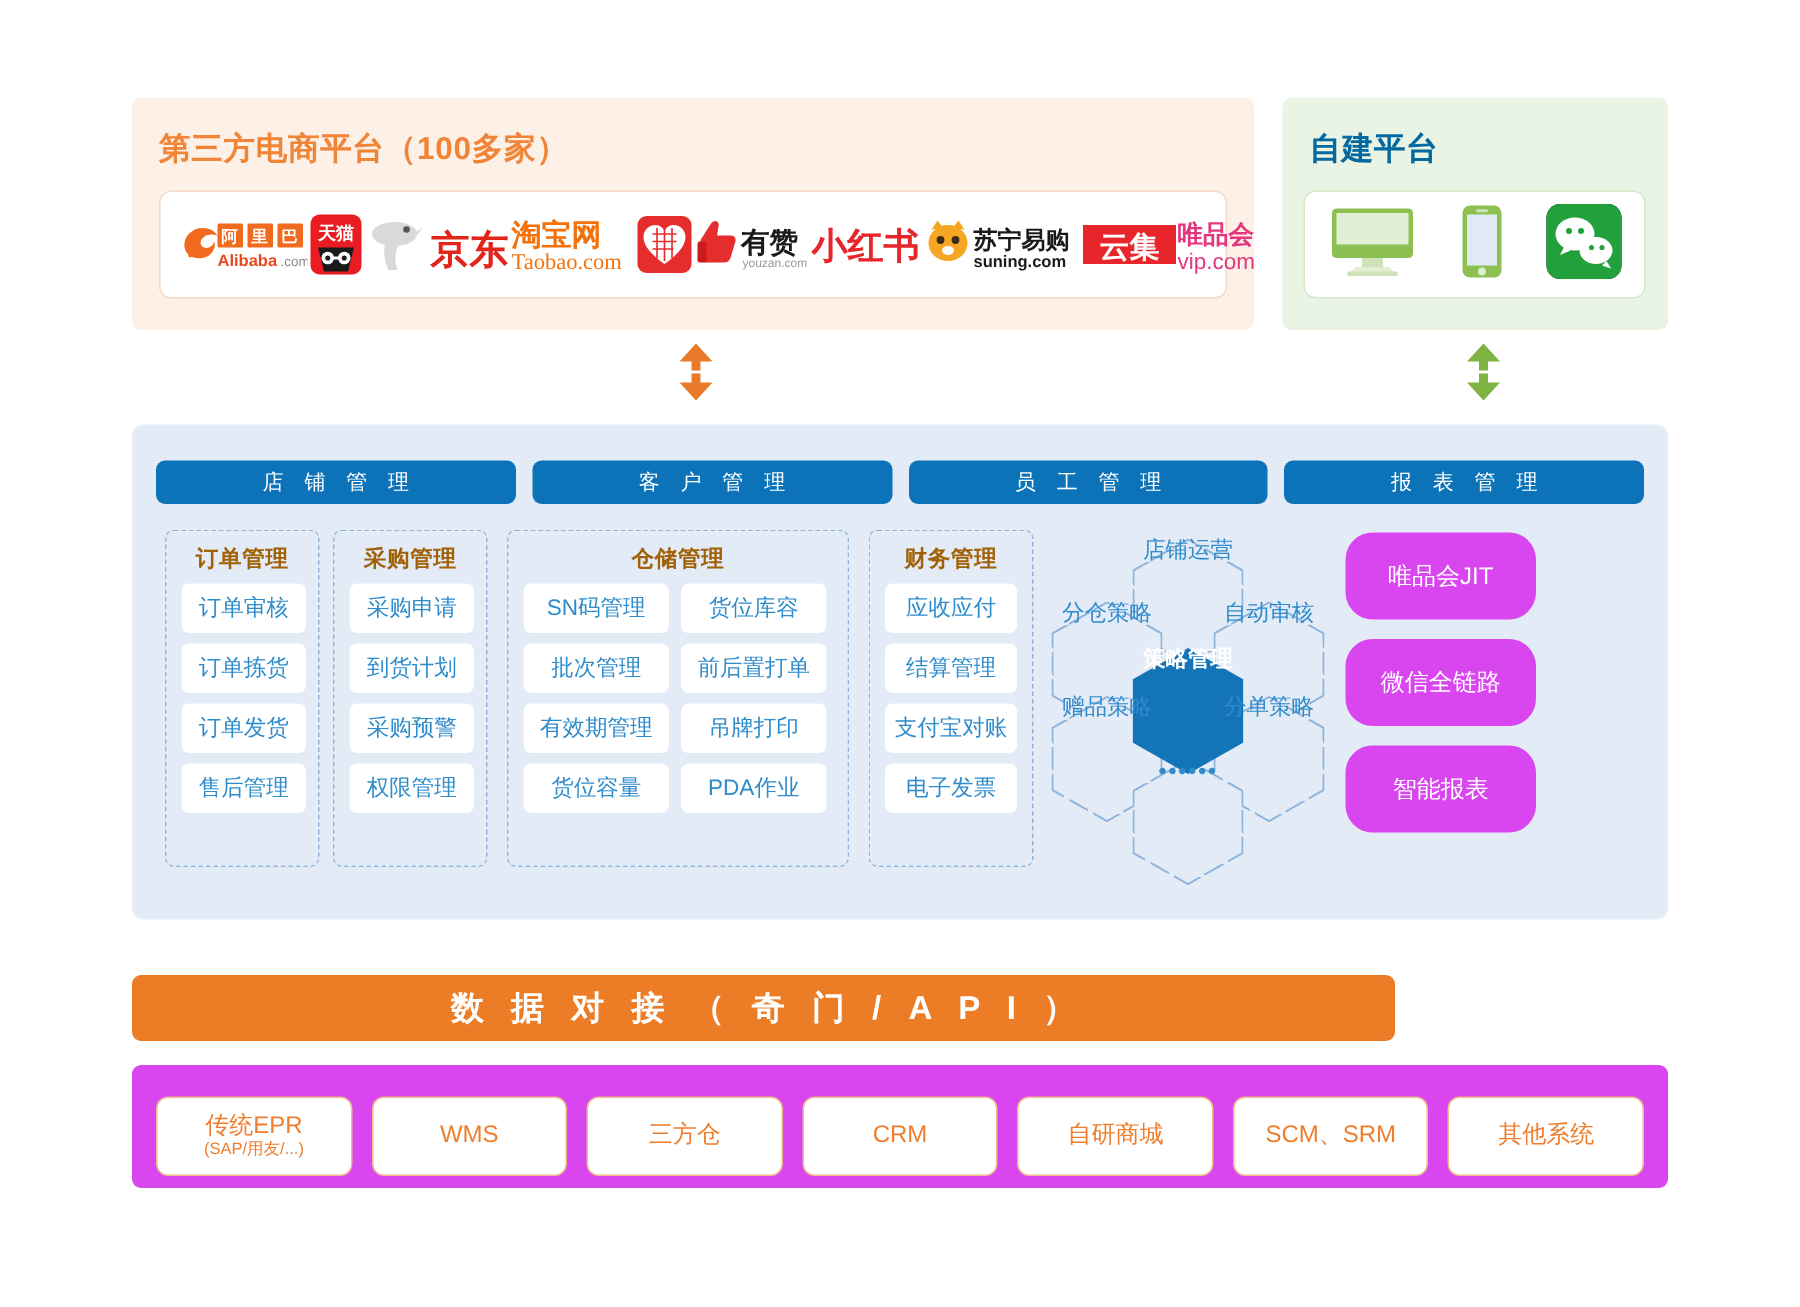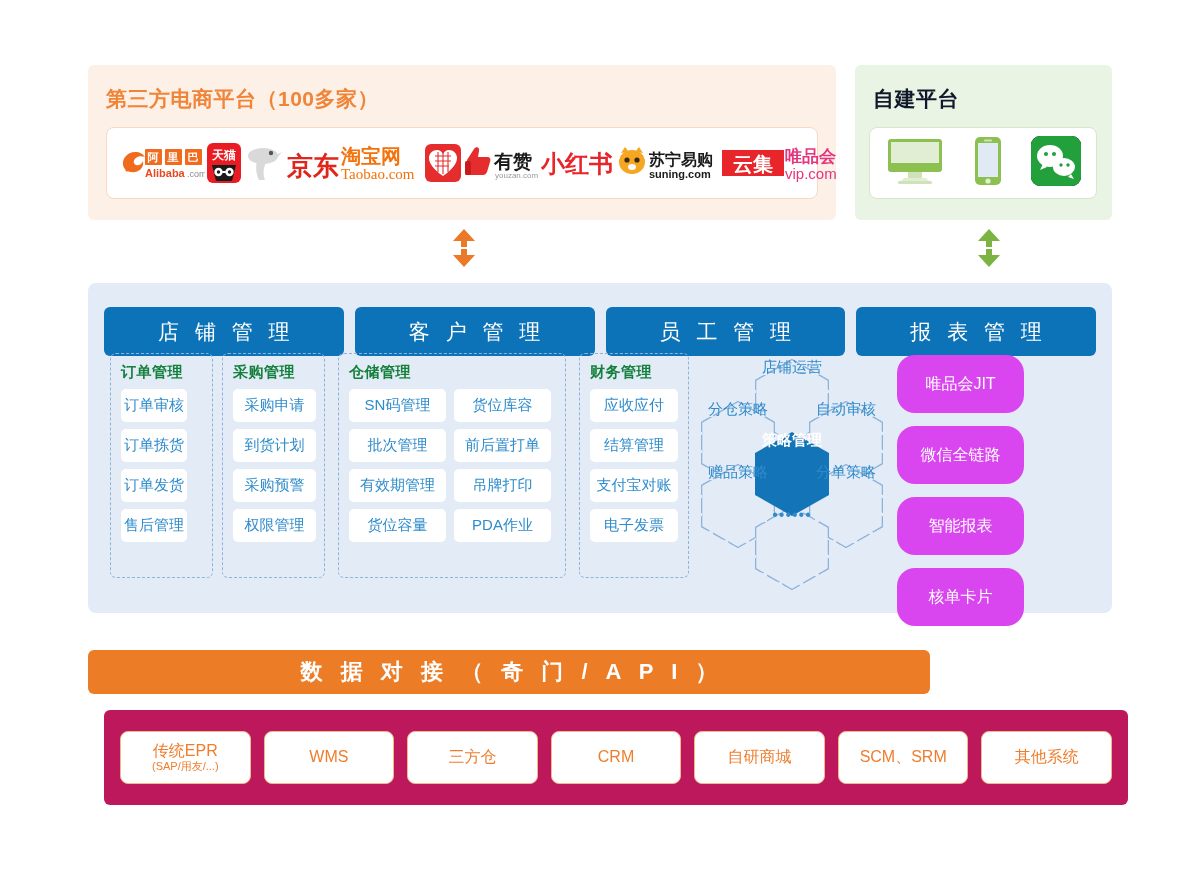--- a/index.html
+++ b/index.html
@@ -19,21 +19,21 @@
     background: #fdf0e7; border-radius: 6px;
   }
   .panel-self {
     position: absolute; left: 767px; top: 0; width: 257px; height: 155px;
     background: #eaf4e4; border-radius: 6px;
   }
   .panel-title {
     font-size: 21px; font-weight: bold; letter-spacing: 0.5px;
   }
   .panel-3rd .panel-title { color: #f08437; margin: 20px 0 0 18px; }
-  .panel-self .panel-title { color: #0f172a; margin: 20px 0 0 18px; }
+  .panel-self .panel-title { color: #0369a1; margin: 20px 0 0 18px; }
 
   .logo-strip {
     position: absolute; left: 18px; top: 62px; width: 712px; height: 72px;
     background: #ffffff; border: 1px solid #f7d9c4; border-radius: 8px;
     display: flex; align-items: center; justify-content: space-between;
     padding: 0 12px;
   }
   .device-strip {
     position: absolute; left: 14px; top: 62px; width: 228px; height: 72px;
     background: #ffffff; border: 1px solid #d6e8c9; border-radius: 8px;
@@ -52,49 +52,49 @@
   
   .panel-main {
     position: absolute; left: 88px; top: 283px; width: 1024px; height: 330px;
     background: #e3ebf7; border-radius: 8px;
   }
   .cat-row {
     position: absolute; left: 16px; top: 24px; width: 992px; height: 35px;
     display: flex; gap: 11px;
   }
   .cat-pill {
-    flex: 1; height: 49px; background: #0d73b9; border-radius: 6px;
-    color: #ffffff; font-size: 21px; letter-spacing: 5px;
+    flex: 1; height: 29px; background: #0d73b9; border-radius: 6px;
+    color: #ffffff; font-size: 14px; letter-spacing: 5px;
     display: flex; align-items: center; justify-content: center;
     text-indent: 5px;
   }
 
   .group-row {
     position: absolute; left: 16px; top: 70px; width: 992px; height: 240px;
     display: flex; align-items: flex-start;
   }
 
   .dgroup {
     border: 1px dashed #8fb4db; border-radius: 6px;
     padding: 9px 10px 10px 10px; height: 225px;
   }
   .dgroup-title {
-    color: #15803d; font-size: 15px; font-weight: bold;
-    margin-bottom: 7px; letter-spacing: 0.5px;
+    color: #a16207; font-size: 15px; font-weight: bold;
+    text-align: center; margin-bottom: 7px; letter-spacing: 0.5px;
   }
   .cells { display: flex; gap: 8px; }
   .cellcol { display: flex; flex-direction: column; gap: 7px; }
   .cell {
     background: #ffffff; border-radius: 5px; color: #2e8ccc;
     font-size: 15px; height: 33px; display: flex; align-items: center;
     justify-content: center; white-space: nowrap;
   }
 
   .g-order    { width: 103px; margin-left: 6px; }
-  .g-order .cell { width: 66px; }
+  .g-order .cell { width: 83px; }
   .g-purchase { width: 103px; margin-left: 9px; }
   .g-purchase .cell { width: 83px; }
   .g-ware     { width: 228px; margin-left: 13px; }
   .g-ware .cell { width: 97px; }
   .g-fin      { width: 110px; margin-left: 13px; }
   .g-fin .cell { width: 88px; }
 
   
   .hexwrap { position: relative; width: 182px; height: 225px; margin-left: 12px; }
   .hex {
@@ -148,22 +148,22 @@
   .orange-bar {
     position: absolute; left: 88px; top: 650px; width: 842px; height: 44px;
     background: #ec7c26; border-radius: 6px;
     display: flex; align-items: center; justify-content: center;
     color: #ffffff; font-size: 22px; font-weight: bold; letter-spacing: 6px;
     text-indent: 6px;
   }
 
   
   .bottom-panel {
-    position: absolute; left: 88px; top: 710px; width: 1024px; height: 95px;
-    background: #be185d; border-radius: 6px; margin-left: 16px;
+    position: absolute; left: 88px; top: 710px; width: 1024px; height: 82px;
+    background: #d946ef; border-radius: 6px;
   }
   .sys-row {
     position: absolute; left: 16px; top: 21px; width: 992px; height: 53px;
     display: flex; gap: 13px;
   }
   .sysbox {
     flex: 1; background: #ffffff; border: 1px solid #f0b98c; border-radius: 8px;
     display: flex; flex-direction: column; align-items: center;
     justify-content: center; color: #ee7e2d; font-size: 16px; line-height: 1.18;
   }
@@ -435,21 +435,20 @@
         <div class="hex center hex-center">
           <span class="hexbg"></span>
           <span class="hextxt">策略管理</span>
         </div>
       </div>
 
       <div class="tealcol">
         <div class="tealbtn">唯品会JIT</div>
         <div class="tealbtn">微信全链路</div>
         <div class="tealbtn">智能报表</div>
-        <div class="tealbtn">核单卡片</div>
       </div>
 
     </div>
   </div>
 
   <div class="orange-bar">数 据 对 接 （ 奇 门 / A P I ）</div>
 
   <div class="bottom-panel">
     <div class="sys-row">
 

